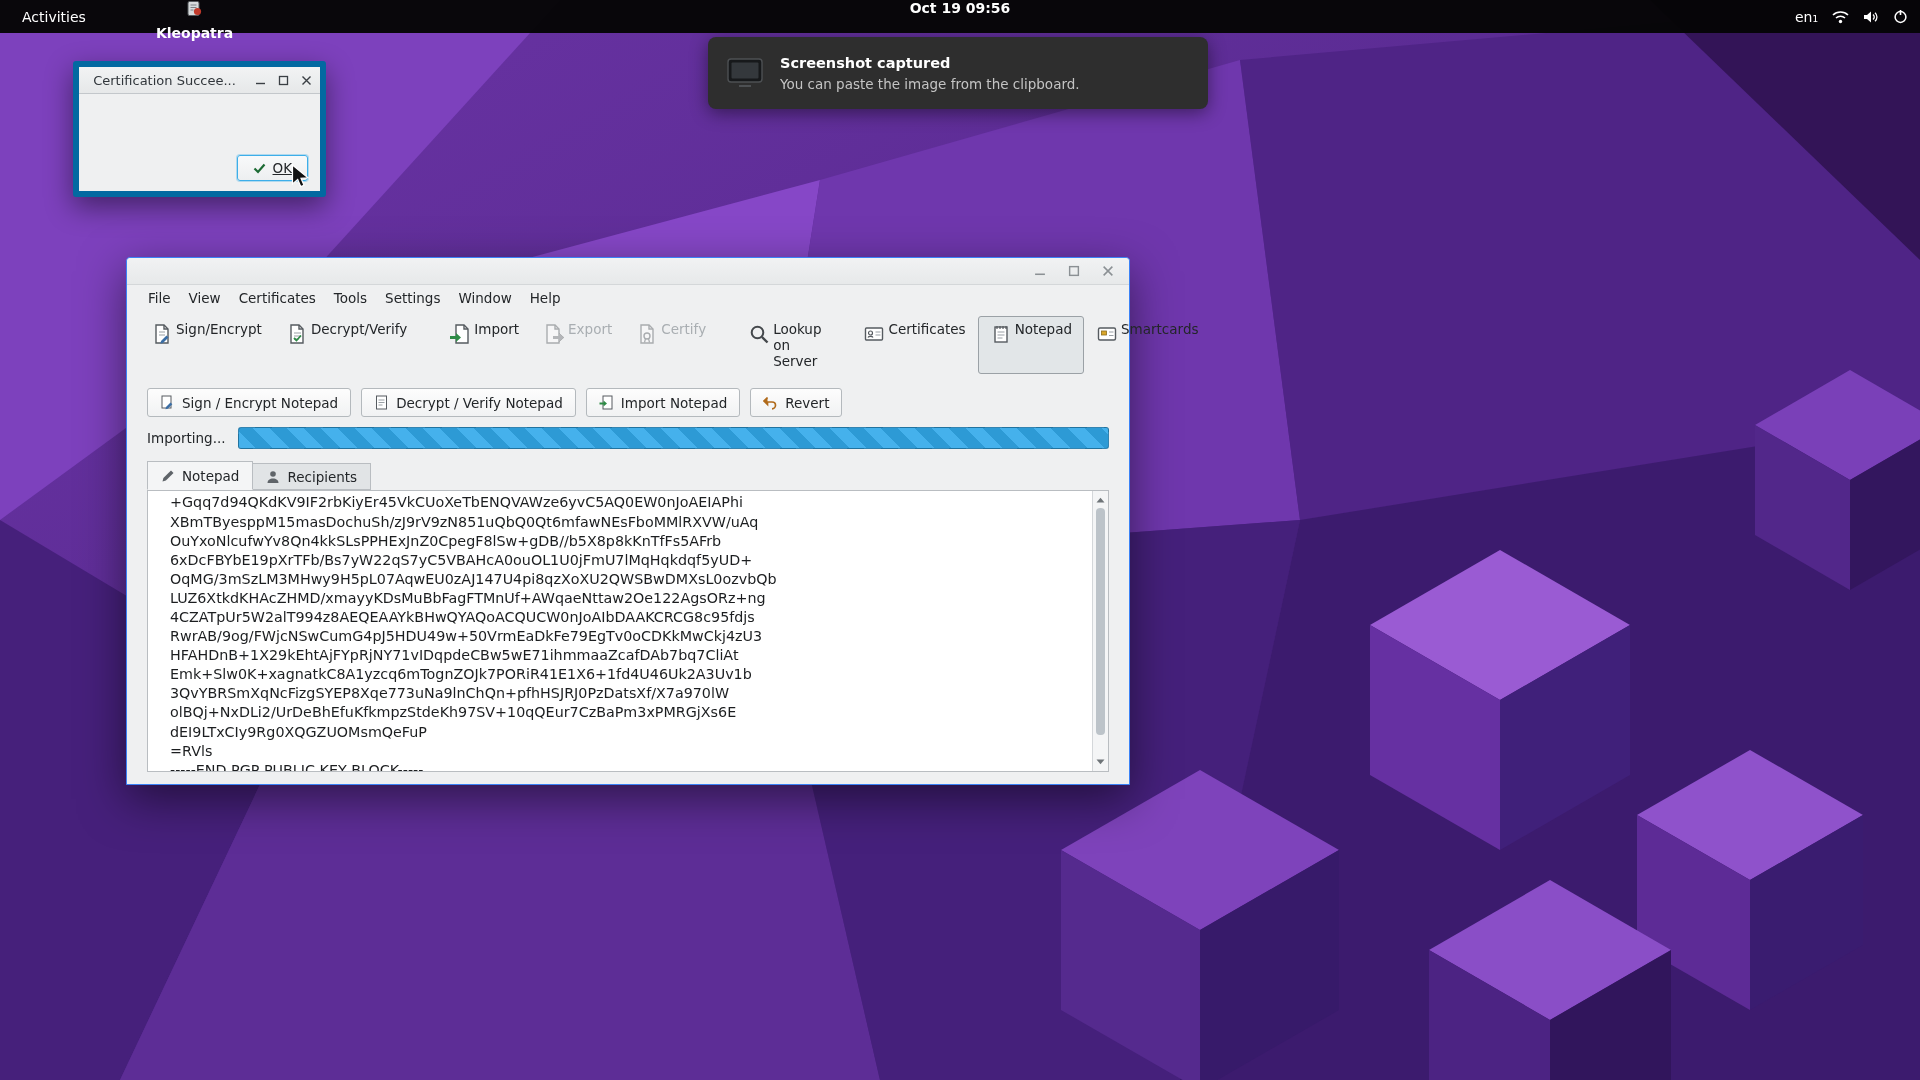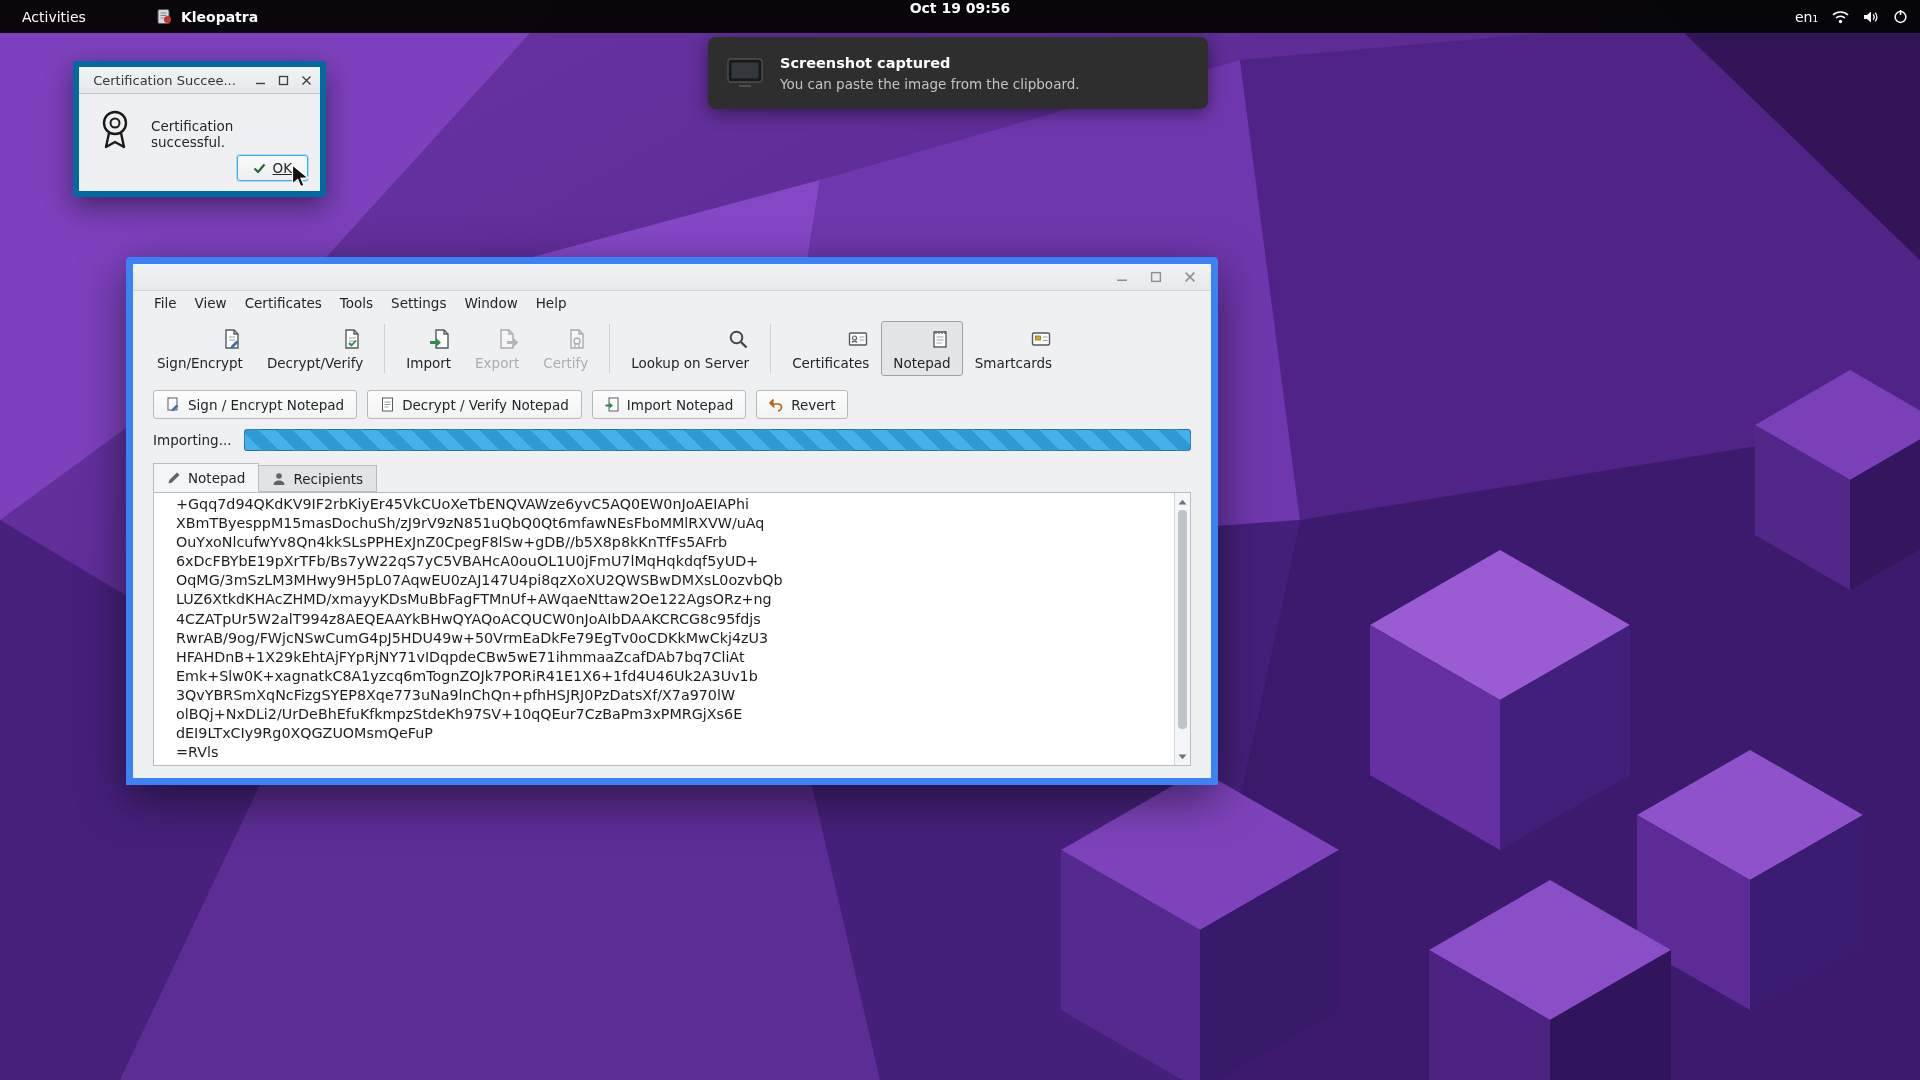--- a/index.html
+++ b/index.html
@@ -5,21 +5,21 @@
   * { box-sizing: border-box; margin: 0; padding: 0; }
   html,body { width:1920px; height:1080px; overflow:hidden; }
   body { font-family:"DejaVu Sans", sans-serif; background:#2c1452; }
   .desktop { position:relative; width:1920px; height:1080px; overflow:hidden; }
   .wallpaper { position:absolute; inset:0; z-index:0; }
 
   
   .topbar { position:absolute; left:0; top:0; width:1920px; height:33px; background:rgba(5,5,5,0.97);
             z-index:20; display:flex; color:#fff; font-size:14px; }
   .tb-activities { padding:0 22px; height:100%; display:flex; align-items:center; }
-  .tb-app { display:flex; align-items:center; gap:8px; margin-left:48px; font-weight:bold; }
+  .tb-app { display:flex; align-items:center; gap:8px; margin-left:48px; font-weight:bold;flex-direction:column; }
   .tb-clock { position:absolute; left:50%; transform:translateX(-50%); font-weight:bold; }
   .tb-right { position:absolute; right:12px; top:0; height:33px; display:flex; align-items:center; gap:14px; }
   .tb-kbd { font-size:14px; }
 
   
   .toast { position:absolute; left:708px; top:37px; width:500px; height:72px; background:#2e2e2e;
            border-radius:8px; z-index:15; display:flex; align-items:center; padding:0 18px; gap:16px;
            box-shadow:0 4px 18px rgba(0,0,0,0.45); }
   .toast-title { color:#ffffff; font-size:14.5px; font-weight:bold; margin-bottom:5px; }
   .toast-body { color:#c4c4c4; font-size:13.5px; }
@@ -37,30 +37,30 @@
   .ok-btn { position:absolute; right:12px; bottom:10px; height:26px; padding:0 15px; display:flex;
             align-items:center; gap:7px; font-size:13.5px; color:#232629;
             background:linear-gradient(#f8f9fa,#edeff0); border:1px solid #3daee9; border-radius:3px;
             box-shadow:0 0 0 1px rgba(61,174,233,0.35); }
   .ok-label { text-decoration:underline; }
 
   
   .cursor { position:absolute; left:291px; top:164px; z-index:60; }
 
   
-  .win { position:absolute; left:126px; top:257px; width:1092px; height:528px; background:#eff0f1;
-         border:7px solid #3b82f6; border-radius:4px 4px 0 0; z-index:10; display:flex; flex-direction:column;
+  .win { position:absolute; left:126px; top:257px; width:1004px; height:528px; background:#eff0f1;
+         border:1px solid #3b82f6; border-radius:4px 4px 0 0; z-index:10; display:flex; flex-direction:column;
          box-shadow:0 14px 46px rgba(0,0,0,0.5); }
   .win-tb { height:28px; background:linear-gradient(#f1f2f3,#e7e9ea); border-bottom:1px solid #d4d7d9;
             display:flex; align-items:center; justify-content:flex-end; gap:20px; padding-right:14px;
             color:#8b9094; border-radius:4px 4px 0 0; }
   .menubar { height:27px; display:flex; align-items:center; padding-left:12px; }
   .menu-item { padding:4px 9px; font-size:13.5px; color:#232629; }
   .toolbar { display:flex; align-items:stretch; padding:5px 12px 7px; }
-  .tbtn { display:flex; flex-direction:column; align-items:flex-end; gap:3px; padding:4px 11px;
+  .tbtn { display:flex; flex-direction:row; align-items:flex-start; gap:3px; padding:4px 11px;
           font-size:13.5px; color:#232629; border:1px solid transparent; border-radius:3px; }
   .tbtn .ichold { height:26px; display:flex; align-items:center; }
   .tbtn.disabled { color:#a9aeb2; }
   .tbtn.disabled svg { opacity:0.45; }
   .tbtn.selected { background:#e2e6e8; border:1px solid #9ba1a6; }
   .tsep { width:1px; background:#cdd1d4; margin:3px 9px; }
 
   .actions { display:flex; gap:10px; margin:7px 20px 0; }
   .abtn { height:29px; display:flex; align-items:center; gap:7px; padding:0 12px; font-size:13.5px;
           color:#232629; background:linear-gradient(#fdfdfd,#f1f2f3); border:1px solid #b4b9bd; border-radius:3px; }
@@ -194,30 +194,20 @@
               <rect x="1.5" y="1.5" width="8" height="8" fill="none" stroke="currentColor" stroke-width="1.3"></rect>
             </svg>
           </span>
         <span class="winbtn">
             <svg width="11" height="11" viewBox="0 0 11 11">
               <path d="M1.5 1.5l8 8M9.5 1.5l-8 8" stroke="currentColor" stroke-width="1.4"></path>
             </svg>
           </span>
       </span>
     </div>
-    <div class="dlg-body">
-      <span>
-        <svg width="44" height="48" viewBox="0 0 44 48">
-          <circle cx="22" cy="17" r="11" fill="none" stroke="#1a1a1a" stroke-width="2.4"></circle>
-          <circle cx="22" cy="17" r="4.5" fill="none" stroke="#1a1a1a" stroke-width="2"></circle>
-          <path d="M16 27l-3 14 9-5 9 5-3-14" fill="none" stroke="#1a1a1a" stroke-width="2.4" stroke-linejoin="round"></path>
-        </svg>
-      </span>
-      <span class="dlg-msg">Certification successful.</span>
-    </div>
     <div class="ok-btn">
       <span>
         <svg width="13" height="11" viewBox="0 0 13 11">
             <path d="M1.5 5.5l3.5 3.5L11.5 1.5" fill="none" stroke="#1d6b34" stroke-width="2.2"></path>
           </svg>
       </span>
       <span class="ok-label">OK</span>
     </div>
   </div>
 

